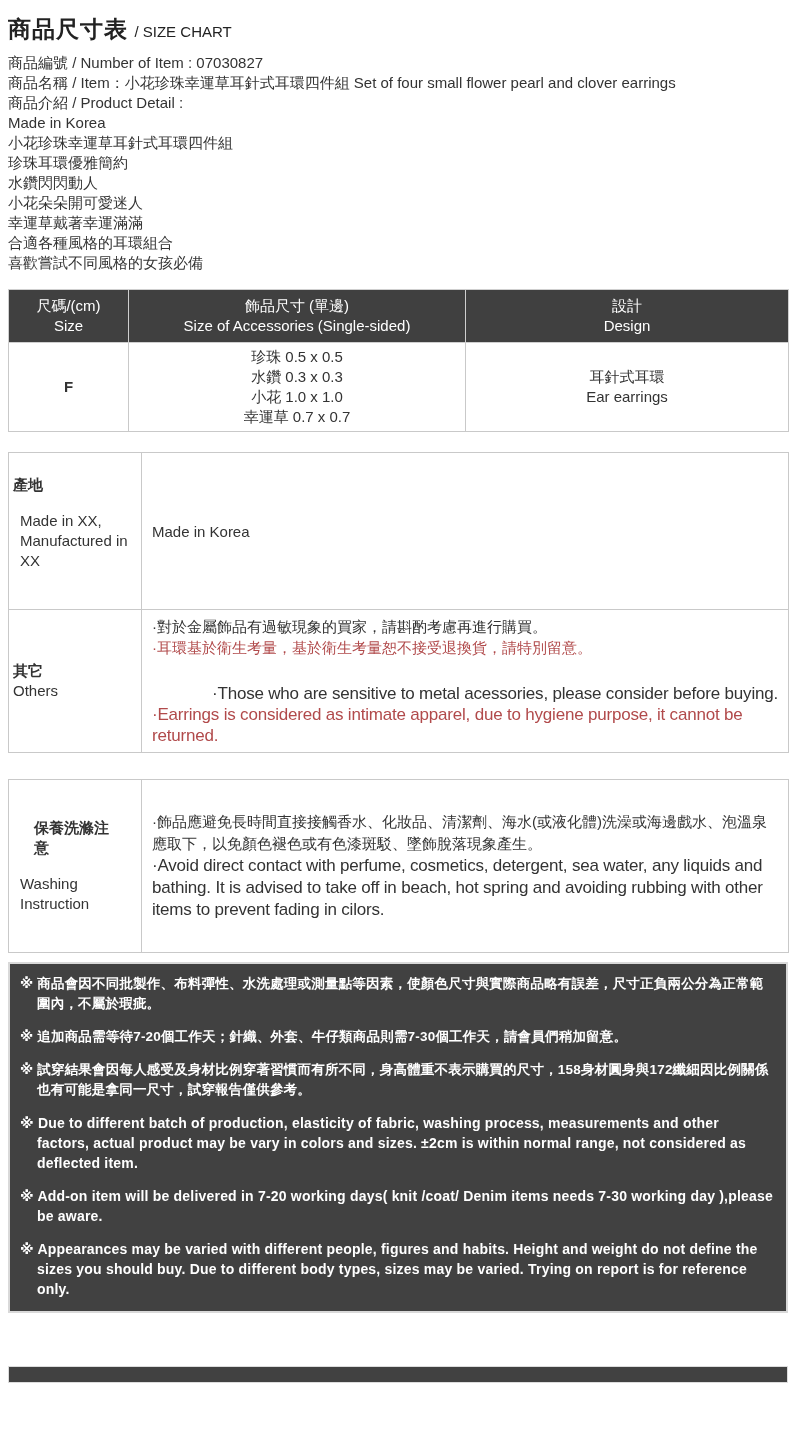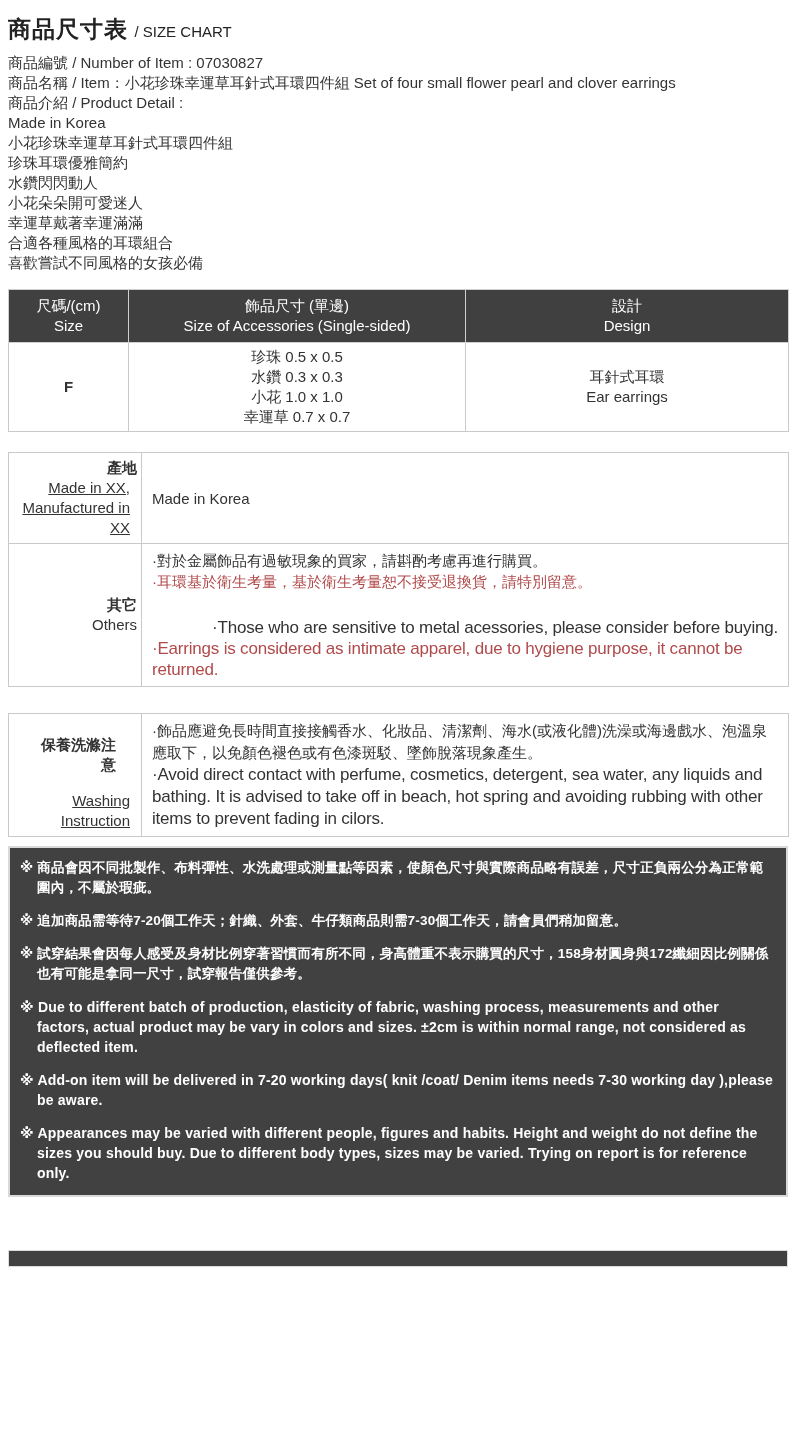--- a/index.html
+++ b/index.html
@@ -32,24 +32,24 @@
     background:var(--header-bg);color:#fff;font-weight:normal;
     font-size:15px;line-height:20px;text-align:center;padding:6px 12px;
     border-color:#cfcfcf;
   }
   .size-table td{font-size:15px;line-height:20px;text-align:center;padding:4px 2px;}
   .size-f{font-weight:bold;font-size:16px;}
 
   .info-table td{font-size:15px;}
   .info-table{margin-top:20px;}
   .info-table.washing{margin-top:26px;}
-  .label-cell{text-align:right;padding:5px 4px;}
+  .label-cell{text-align:left;padding:22px 4px;}
   .lbl-zh{font-weight:bold;font-size:15px;line-height:20px;}
   .lbl-en{font-size:15px;line-height:20px;}
-  .lbl-wrap{max-width:110px;margin:0 auto;text-decoration:underline;}
+  .lbl-wrap{max-width:110px;margin:16px auto;}
   .lbl-zh.narrow{max-width:82px;margin:16px auto;word-break:break-all;}
   .content-cell{padding:6px 10px;vertical-align:middle;}
   .zh-line{font-size:15px;line-height:21px;}
   .en-line{font-size:17px;line-height:21px;letter-spacing:-0.2px;}
   .red{color:var(--red-text);}
   .group-gap{margin-top:25px;text-align:right;}
   .washing .zh-line{line-height:22px;}
   .washing .en-line{line-height:22px;}
   .origin-value{font-size:16px;}
 

